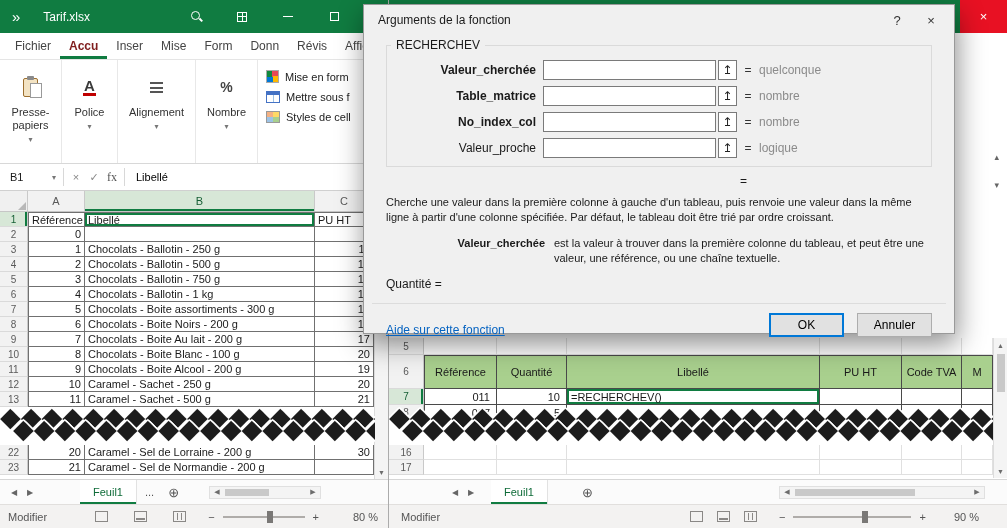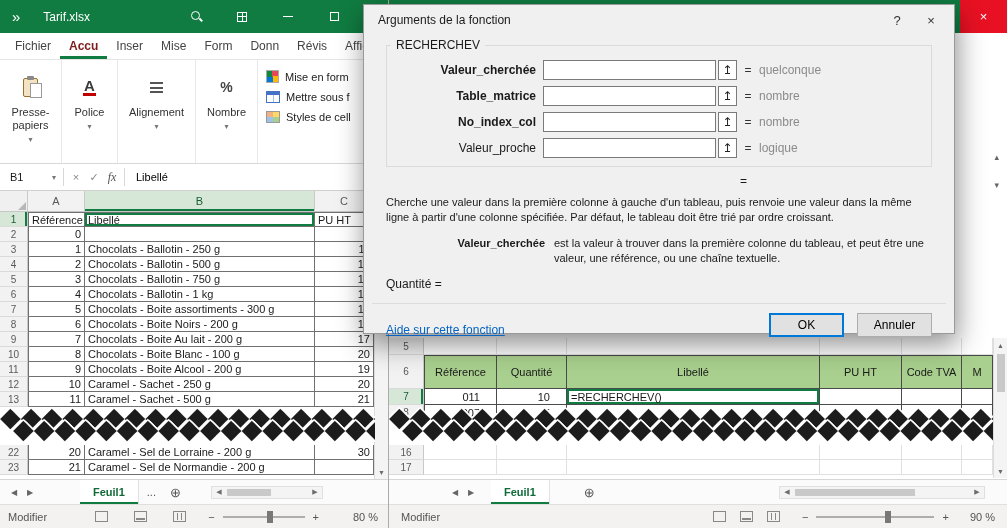--- a/index.html
+++ b/index.html
@@ -52,21 +52,21 @@
   .ico-ft::after{content:"";position:absolute;top:3px;bottom:0;left:50%;width:1px;background:#9DC3E6}
   .ico-cs{width:14px;height:12px;border:1px solid #999;display:inline-block;flex:none;
     background:conic-gradient(#FFD966 0 25%,#A9D08E 0 50%,#9DC3E6 0 75%,#F4B183 0)}
 
   
   .formulabar{height:27px;display:flex;align-items:center;background:#fff;border-bottom:1px solid #D0D0D0}
   .namebox{width:58px;height:20px;margin-left:2px;display:flex;align-items:center;padding-left:8px;font-size:11px}
   .nb-caret{margin-left:auto;padding-right:4px;color:#777;font-size:8px}
   .fb-div{width:1px;height:18px;background:#D8D8D8;margin:0 3px}
   .fb-ico{width:18px;text-align:center;color:#888;font-size:11px}
-  .fb-fx{font-style:italic;font-family:"Liberation Serif",serif;color:#555;font-size:12px}
+  .fb-fx{font-family:"Liberation Serif",serif;color:#555;font-size:12px}
   .fb-val{flex:1;padding-left:8px;color:#000}
   .fb-caret{padding-right:6px;color:#777;font-size:8px}
 
   
   .colheads{height:21px;display:flex;background:#F2F2F2;border-bottom:1px solid #C6C6C6;color:#5A5A5A;width:374px}
   .ch{display:flex;align-items:center;justify-content:center;border-right:1px solid #C9C9C9}
   .ch.corner{width:28px;position:relative;background:#F0F0F0}
   .ch.corner::after{content:"";position:absolute;right:1px;bottom:1px;border-style:solid;border-width:0 0 8px 8px;border-color:transparent transparent #B8B8B8 transparent}
   .ch.cA{width:57px}.ch.cB{width:230px}.ch.cC{width:59px}
   .ch.hsel{background:#D7E7D7;box-shadow:inset 0 -2px 0 #107C41;color:#155E34}
@@ -96,53 +96,53 @@
   .tear{position:absolute;top:404px;height:52px;overflow:hidden;z-index:5;pointer-events:none}
   #tear-left{left:0;width:375px}
   #tear-right{left:0;width:604px}
   .tline{white-space:nowrap;font-size:27px;line-height:26px;color:#1C1C1C;
     text-shadow:-2px 0 0 #fff,2px 0 0 #fff,0 -2px 0 #fff,0 2px 0 #fff,-1px -1px 0 #fff,1px 1px 0 #fff,1px -1px 0 #fff,-1px 1px 0 #fff}
   .tline.t2{margin-top:-14px;margin-left:13px}
 
   
   .sheetbar{position:absolute;top:479px;left:0;right:0;height:25px;background:#FBFBFB;border-top:1px solid #D6D6D6;display:flex;align-items:center;font-size:11px;color:#555}
   .nav{width:16px;text-align:center;color:#666;font-size:8px}
-  .sheettab{height:100%;display:flex;align-items:center;padding:0 13px;color:#0E6B38;font-weight:700;background:#fff;border-right:1px solid #E2E2E2;box-shadow:inset 0 -2px 0 #107C41}
+  .sheettab{height:100%;display:flex;align-items:center;padding:0 13px;color:#0E6B38;font-weight:400;background:#fff;border-right:1px solid #E2E2E2;box-shadow:inset 0 -2px 0 #107C41}
   .sheetmore{padding:0 8px;color:#555}
   .addsheet{font-size:13px;color:#555;padding:0 6px}
   .hscroll{height:13px;background:#F4F4F4;border:1px solid #E0E0E0;display:flex;align-items:center}
   .hs-a{width:14px;text-align:center;color:#6C6C6C;font-size:7px}
   .hs-thumb{height:7px;background:#C9C9C9;flex:none;margin:0 1px}
   .hs-sp{flex:1}
   .statusbar{position:absolute;top:504px;left:0;right:0;height:24px;background:#F3F2F1;border-top:1px solid #E1DFDD;display:flex;align-items:center;font-size:11px;color:#555}
   .sb-mode{padding-left:8px}
   .sb-icons{display:flex;gap:26px;margin-left:48px}
   #win-right .sb-icons{margin-left:auto;gap:14px}
   .sbico{width:13px;height:11px;border:1px solid #8A8886;position:relative;display:inline-block}
   .sbico.v2::after{content:"";position:absolute;left:1px;right:1px;bottom:1px;height:2px;background:#8A8886}
   .sbico.v3::after{content:"";position:absolute;left:3px;top:1px;bottom:1px;width:1px;background:#8A8886;box-shadow:4px 0 0 #8A8886}
   .zoom{display:flex;align-items:center;gap:8px;margin-left:22px}
   .ztrack{width:82px;height:2px;background:#AFACA9;position:relative}
   #win-right .ztrack{width:118px}
   .zthumb{position:absolute;top:-5px;width:6px;height:12px;background:#7A7876}
   #win-left .zlabel{margin-left:auto;padding-right:10px}
-  #win-right .zlabel{margin-left:21px;padding-right:12px}
+  #win-right .zlabel{margin-left:28px;padding-right:28px}
 
   
   .rchev{position:absolute;right:8px;color:#666;font-size:9px}
   .rchev.up{top:152px}
   .rchev.dn{top:180px}
   #right-grid{position:absolute;top:338px;left:0;width:604px}
   .gut2{width:35px;background:#F2F2F2;border-right:1px solid #C9C9C9;border-bottom:1px solid #DADADA;color:#5A5A5A;font-size:10px;display:flex;align-items:center;justify-content:center}
   .rc0{width:73px}.rc1{width:70px}.rc2{width:253px}.rc3{width:82px}.rc4{width:60px}.rc5{width:31px}
   .lt{border-right:1px solid #E0E0E0;border-bottom:1px solid #E0E0E0}
   .dk{border-right:1px solid #4A4A4A;border-bottom:1px solid #4A4A4A}
   .gut2 + .dk,.gut2 + .hdr{border-left:1px solid #4A4A4A}
   .hdr{background:#A9D08E;border-right:1px solid #4A4A4A;border-bottom:1px solid #4A4A4A;border-top:1px solid #4A4A4A;display:flex;align-items:center;justify-content:center;text-align:center;white-space:normal;line-height:12px;font-size:11px;overflow:hidden}
-  .ra{justify-content:flex-end;padding-right:16px}
+  .ra{justify-content:flex-end;padding-right:6px}
   .rc2.dk{padding-left:4px}
   .editing{box-shadow:inset 0 0 0 2px #107C41}
   .rspacer{height:24px}
 
   
   .dialog{position:absolute;left:363px;top:4px;width:592px;height:330px;background:#F0F0F0;border:1px solid #999;box-shadow:2px 10px 26px rgba(0,0,0,.45);z-index:10;font-size:12px;color:#1a1a1a}
   .dlg-tb{height:30px;display:flex;align-items:center;padding:0 6px 0 14px}
   .dlg-sp{flex:1}
   .dlg-btn{width:34px;height:26px;display:flex;align-items:center;justify-content:center;color:#333;font-size:13px}
   .dlg-body{padding:2px 22px 0}

